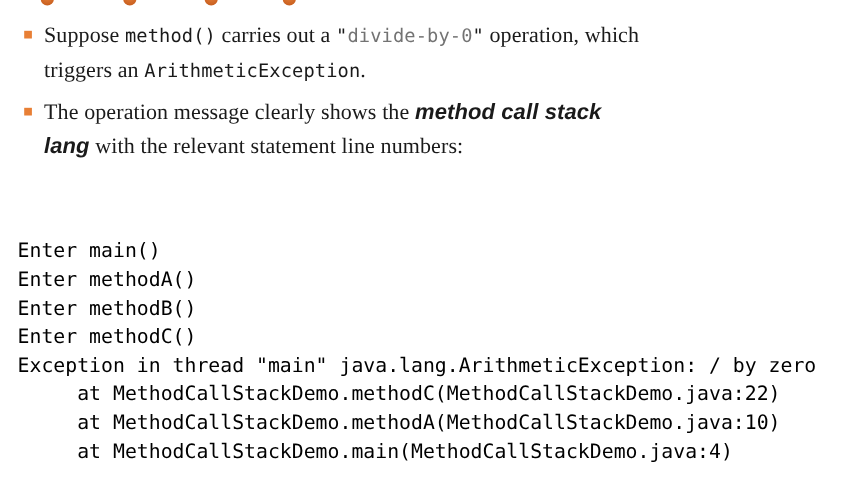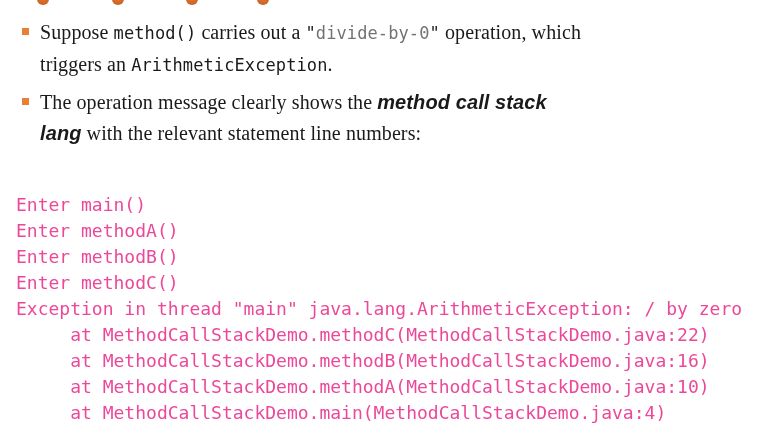--- a/index.html
+++ b/index.html
@@ -76,27 +76,27 @@
   .t-mono-red {
     font-family: "DejaVu Sans Mono", "Liberation Mono", monospace;
     font-weight: normal;
     font-size: 17px;
     color: #737373;
   }
 
   
   .console {
     position: absolute;
-    top: 192px;
+    top: 216px;
     left: 16px;
     width: 760px;
     font-family: "DejaVu Sans Mono", "Liberation Mono", monospace;
     font-size: 18px;
     line-height: 26px;
-    color: #ec4899;
+    color: #000000;
   }
   .console-line {
     white-space: pre;
   }
 </style>
 </head>
 <body>
 
 <div class="slide">
 
@@ -121,18 +121,17 @@
 
   </ul>
 
   <div class="console">
     <div class="console-line">Enter main()</div>
     <div class="console-line">Enter methodA()</div>
     <div class="console-line">Enter methodB()</div>
     <div class="console-line">Enter methodC()</div>
     <div class="console-line">Exception in thread "main" java.lang.ArithmeticException: / by zero</div>
     <div class="console-line">     at MethodCallStackDemo.methodC(MethodCallStackDemo.java:22)</div>
-    <div class="console-line">     at MethodCallStackDemo.methodB(MethodCallStackDemo.java:16)</div>
     <div class="console-line">     at MethodCallStackDemo.methodA(MethodCallStackDemo.java:10)</div>
     <div class="console-line">     at MethodCallStackDemo.main(MethodCallStackDemo.java:4)</div>
   </div>
 
 </div>
 
 </body></html>

